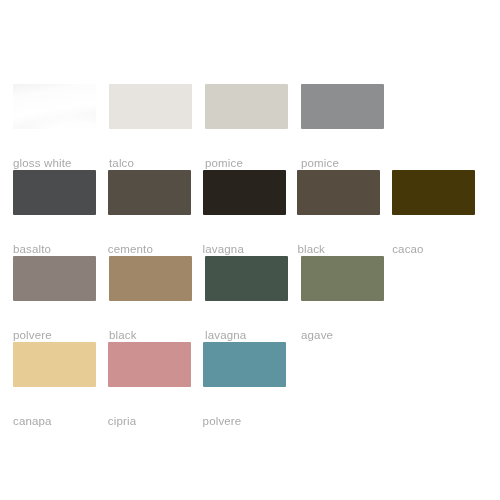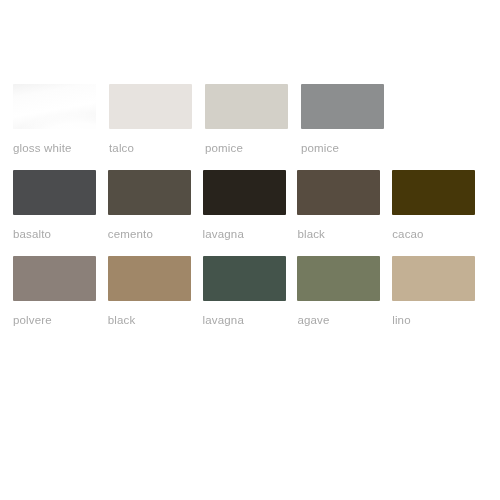--- a/index.html
+++ b/index.html
@@ -32,20 +32,21 @@
     flex-direction: row;
     height: 86px;
   }
   .swatch-cell {
     width: 96px;
     height: 86px;
     box-sizing: border-box;
     display: flex;
     flex-direction: column;
     align-items: flex-start;
+    justify-content: space-between;
   }
   .swatch-cell.empty {
     visibility: hidden;
   }
   .swatch-chip {
     width: 83px;
     height: 45px;
     display: block;
     border-radius: 1px;
   }
@@ -126,19 +127,31 @@
           <div class="swatch-label">black</div>
         </div>
         <div class="swatch-cell">
           <div class="swatch-chip" style="background: rgb(68, 84, 75);"></div>
           <div class="swatch-label">lavagna</div>
         </div>
         <div class="swatch-cell">
           <div class="swatch-chip" style="background: rgb(116, 122, 95);"></div>
           <div class="swatch-label">agave</div>
         </div>
+      </div>
+      <div class="swatch-row">
         <div class="swatch-cell">
-          <div class="swatch-chip" style="background: rgb(195, 176, 148);"></div>
-          <div class="swatch-label">lino</div>
+          <div class="swatch-chip" style="background: rgb(231, 204, 150);"></div>
+          <div class="swatch-label">canapa</div>
         </div>
+        <div class="swatch-cell">
+          <div class="swatch-chip" style="background: rgb(205, 145, 145);"></div>
+          <div class="swatch-label">cipria</div>
+        </div>
+        <div class="swatch-cell">
+          <div class="swatch-chip" style="background: rgb(94, 147, 160);"></div>
+          <div class="swatch-label">polvere</div>
+        </div>
+        <div class="swatch-cell empty"></div>
+        <div class="swatch-cell empty"></div>
       </div>
     </div>
 </div>
 
 </body></html>

